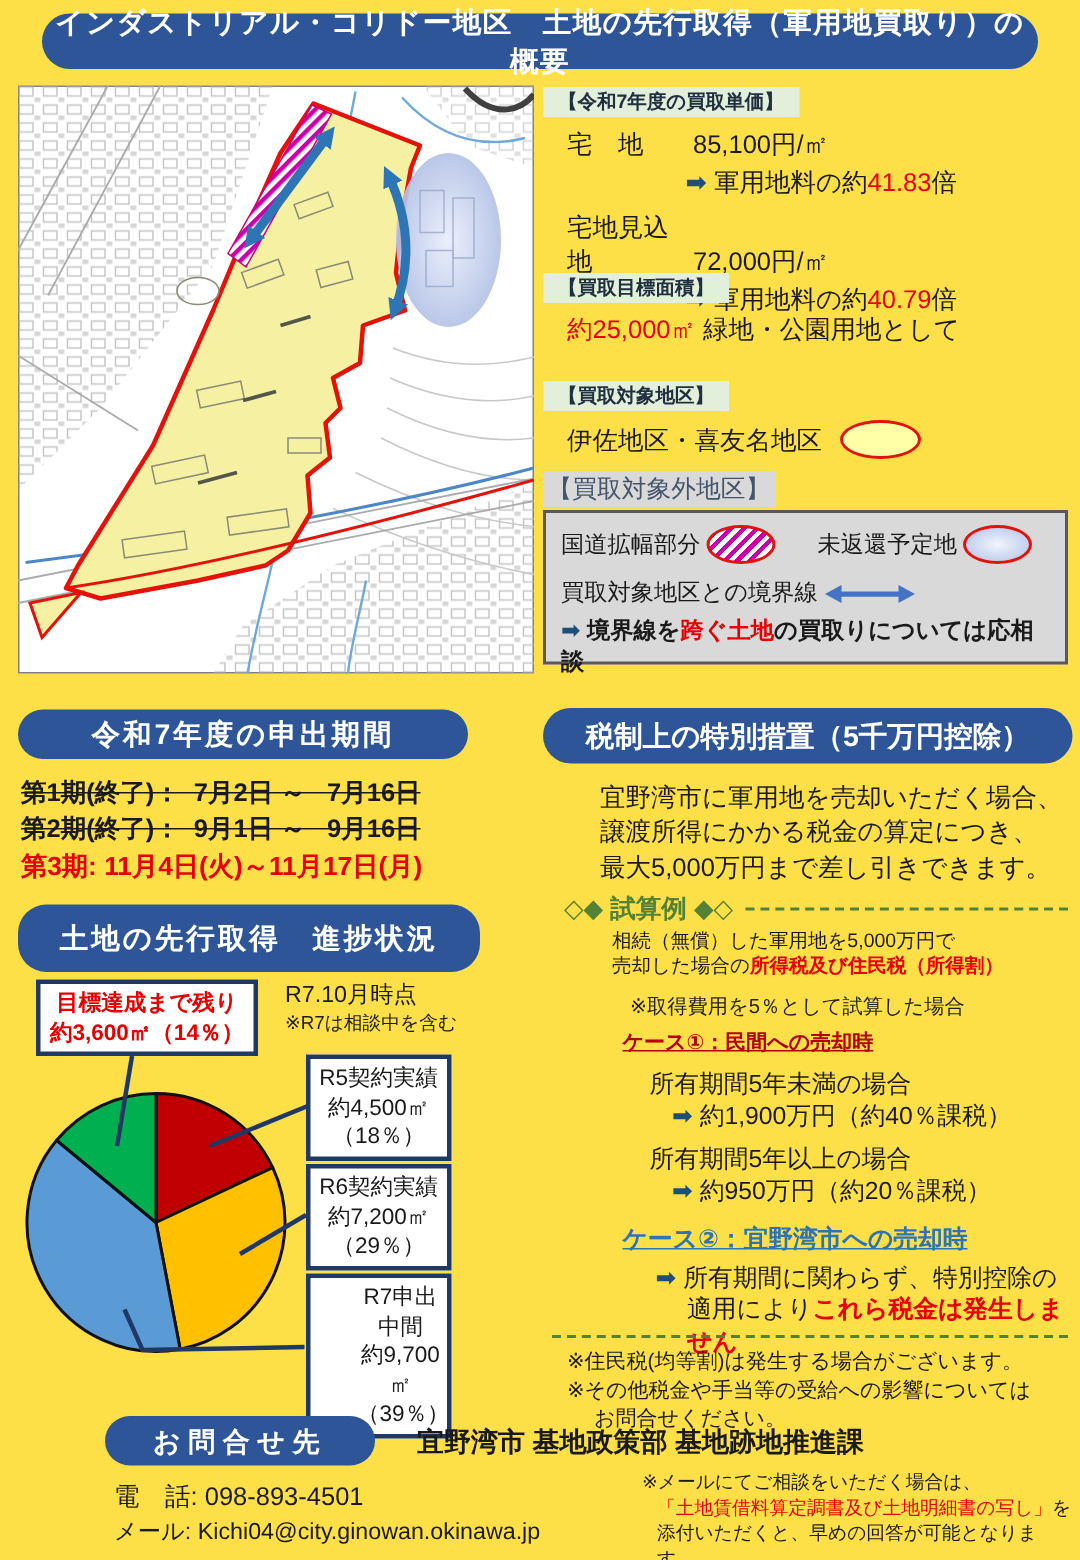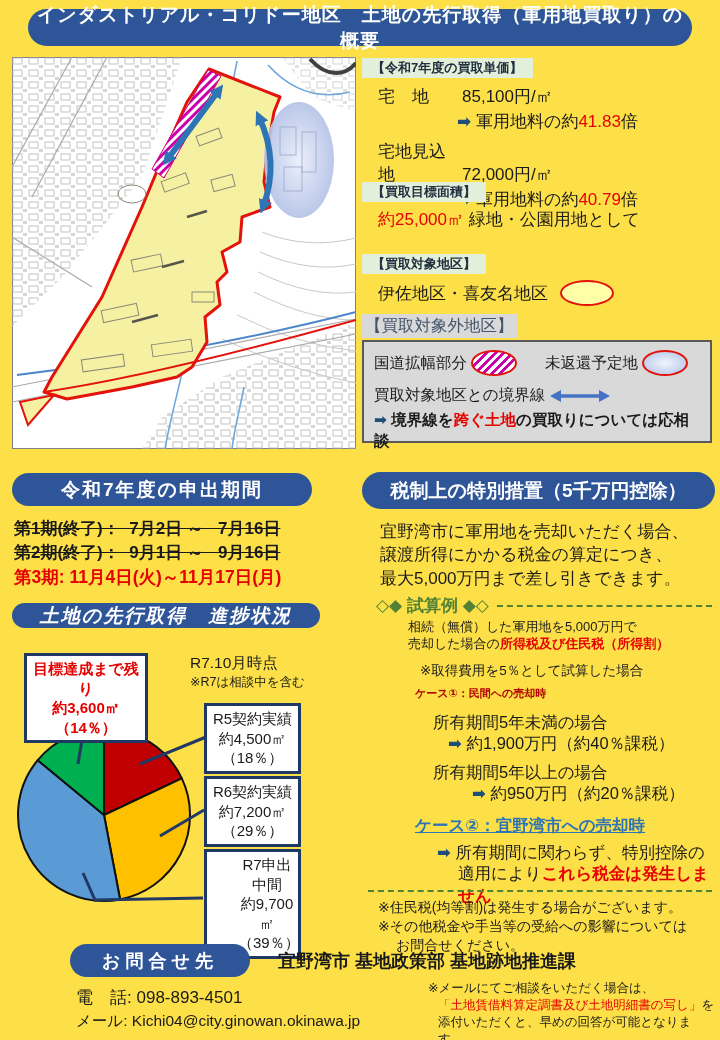--- a/index.html
+++ b/index.html
@@ -35,21 +35,21 @@
   .excluded-note{font-weight:bold;font-size:15.5px;margin-top:2px;}
 
   .period-line{font-size:17px;font-weight:600;white-space:pre;}
   .ended{text-decoration:line-through;}
   .period-current{color:#e60000;font-weight:bold;font-size:17.5px;}
 
   .tax-body{font-size:17px;line-height:1.38;}
   .example-row{display:flex;align-items:center;font-weight:bold;color:#538135;font-size:17px;}
   .dash-fill{flex:1;border-top:2px dashed #538135;margin-left:8px;}
   .dash-sep{border-top:2px dashed #538135;}
-  .case1-heading{color:#b30000;font-weight:bold;font-size:11px;}
+  .case1-heading{color:#b30000;font-weight:bold;font-size:14px;text-decoration:underline;}
   .case2-heading{color:#2e74b5;font-weight:bold;font-size:16.5px;text-decoration:underline;}
   .small-note{font-size:13.5px;color:#222;}
   .tax-note{font-size:14px;}
 
   .callout{border:3px solid #1f3864;background:#fff;box-sizing:border-box;text-align:center;
            font-size:15px;line-height:1.3;padding:3px 2px;}
   .callout.red-callout{color:#e60000;font-weight:bold;font-size:15px;}
   .pie-svg{pointer-events:none;}
 
   .contact-dept{font-size:18px;font-weight:bold;}
@@ -202,73 +202,73 @@
       </div>
     </div>
   </div>
 
   <div class="abs pill" style="left:12px;top:473px;width:300px;height:33px;font-size:19px;letter-spacing:2px;">令和7年度の申出期間</div>
   <div class="abs period-line ended" style="left:14px;top:517px;">第1期(終了)：  7月2日 ～   7月16日</div>
   <div class="abs period-line ended" style="left:14px;top:541px;">第2期(終了)：  9月1日 ～   9月16日</div>
   <div class="abs period-line period-current" style="left:14px;top:565px;">第3期: 11月4日(火)～11月17日(月)</div>
 
   <div class="abs pill" style="left:362px;top:472px;width:353px;height:37px;font-size:19px;">税制上の特別措置（5千万円控除）</div>
-  <div class="abs tax-body" style="left:380px;top:520px;width:315px;">
+  <div class="abs tax-body" style="left:400px;top:520px;width:315px;">
     <div>宜野湾市に軍用地を売却いただく場合、</div>
     <div>譲渡所得にかかる税金の算定につき、</div>
     <div>最大5,000万円まで差し引きできます。</div>
   </div>
   <div class="abs example-row" style="left:376px;top:594px;width:336px;">
     <span>◇◆</span>&nbsp;<span>試算例</span>&nbsp;<span>◆◇</span>
     <span class="dash-fill"></span>
   </div>
   <div class="abs" style="left:408px;top:618px;width:310px;font-size:13px;line-height:1.32;">
     <div>相続（無償）した軍用地を5,000万円で</div>
     <div><span>売却した場合の</span><span class="red" style="font-weight:bold;">所得税及び住民税（所得割）</span></div>
   </div>
   <div class="abs small-note" style="left:420px;top:662px;">※取得費用を5％として試算した場合</div>
   <div class="abs case1-heading" style="left:415px;top:686px;">ケース①：民間への売却時</div>
   <div class="abs" style="left:433px;top:712px;font-size:16.5px;">所有期間5年未満の場合</div>
   <div class="abs" style="left:448px;top:733px;font-size:16.5px;">
     <span class="arrow">➡</span> <span>約1,900万円（約40％課税）</span>
   </div>
   <div class="abs" style="left:433px;top:762px;font-size:16.5px;">所有期間5年以上の場合</div>
-  <div class="abs" style="left:472px;top:783px;font-size:16.5px;">
+  <div class="abs" style="left:448px;top:783px;font-size:16.5px;">
     <span class="arrow">➡</span> <span>約950万円（約20％課税）</span>
   </div>
   <div class="abs case2-heading" style="left:415px;top:815px;">ケース②：宜野湾市への売却時</div>
   <div class="abs" style="left:437px;top:842px;font-size:16.5px;line-height:1.3;">
     <div><span class="arrow">➡</span> <span>所有期間に関わらず、特別控除の</span></div>
     <div style="padding-left:21px;"><span>適用により</span><span class="red" style="font-weight:bold;">これら税金は発生しません</span></div>
   </div>
   <div class="abs dash-sep" style="left:368px;top:890px;width:344px;"></div>
   <div class="abs tax-note" style="left:378px;top:898px;width:336px;line-height:1.35;">
     <div>※住民税(均等割)は発生する場合がございます。</div>
     <div>※その他税金や手当等の受給への影響については</div>
     <div style="padding-left:18px;">お問合せください。</div>
   </div>
 
-  <div class="abs pill" style="left:12px;top:603px;width:308px;height:25px;font-size:19px;letter-spacing:2px;font-style:italic;">土地の先行取得　進捗状況</div>
+  <div class="abs pill" style="left:12px;top:603px;width:308px;height:45px;font-size:19px;letter-spacing:2px;">土地の先行取得　進捗状況</div>
 
   <svg id="pie-svg" class="abs pie-svg" style="left:0;top:640px;" width="360" height="290" viewBox="0 0 360 290">
     <g id="pie-slices">
         <path d="M104,175 L104,89 A86,86 0 0 1 181.81512651207768,138.38298092540376 Z" fill="#c00000" stroke="#111111" stroke-width="2" stroke-linejoin="round"></path>
         <path d="M104,175 L181.81512651207768,138.38298092540376 A86,86 0 0 1 120.11479305437234,259.47670356266724 Z" fill="#ffc000" stroke="#111111" stroke-width="2" stroke-linejoin="round"></path>
         <path d="M104,175 L120.11479305437234,259.47670356266724 A86,86 0 0 1 37.7358611212821,120.18153688161271 Z" fill="#5b9bd5" stroke="#111111" stroke-width="2" stroke-linejoin="round"></path>
         <path d="M104,175 L37.7358611212821,120.18153688161271 A86,86 0 0 1 103.99999999999999,89 Z" fill="#00b050" stroke="#111111" stroke-width="2" stroke-linejoin="round"></path>
       </g>
     <g id="leaders" stroke="#1f3864" stroke-width="3" fill="none">
       <path d="M88,64 L78,124"></path>
       <path d="M140,124 L206,97"></path>
       <path d="M160,196 L204,170"></path>
       <path d="M83,233 L95,260 L203,258"></path>
     </g>
   </svg>
 
-  <div class="abs callout red-callout" style="left:24px;top:653px;width:124px;">
+  <div class="abs callout red-callout" style="left:24px;top:653px;width:148px;">
     <div>目標達成まで残り</div>
     <div>約3,600㎡（14％）</div>
   </div>
   <div class="abs" style="left:190px;top:653px;">
     <div style="font-size:15.5px;">R7.10月時点</div>
     <div style="font-size:12.5px;">※R7は相談中を含む</div>
   </div>
   <div class="abs callout" style="left:204px;top:703px;width:97px;">
     <div>R5契約実績</div>
     <div>約4,500㎡</div>

